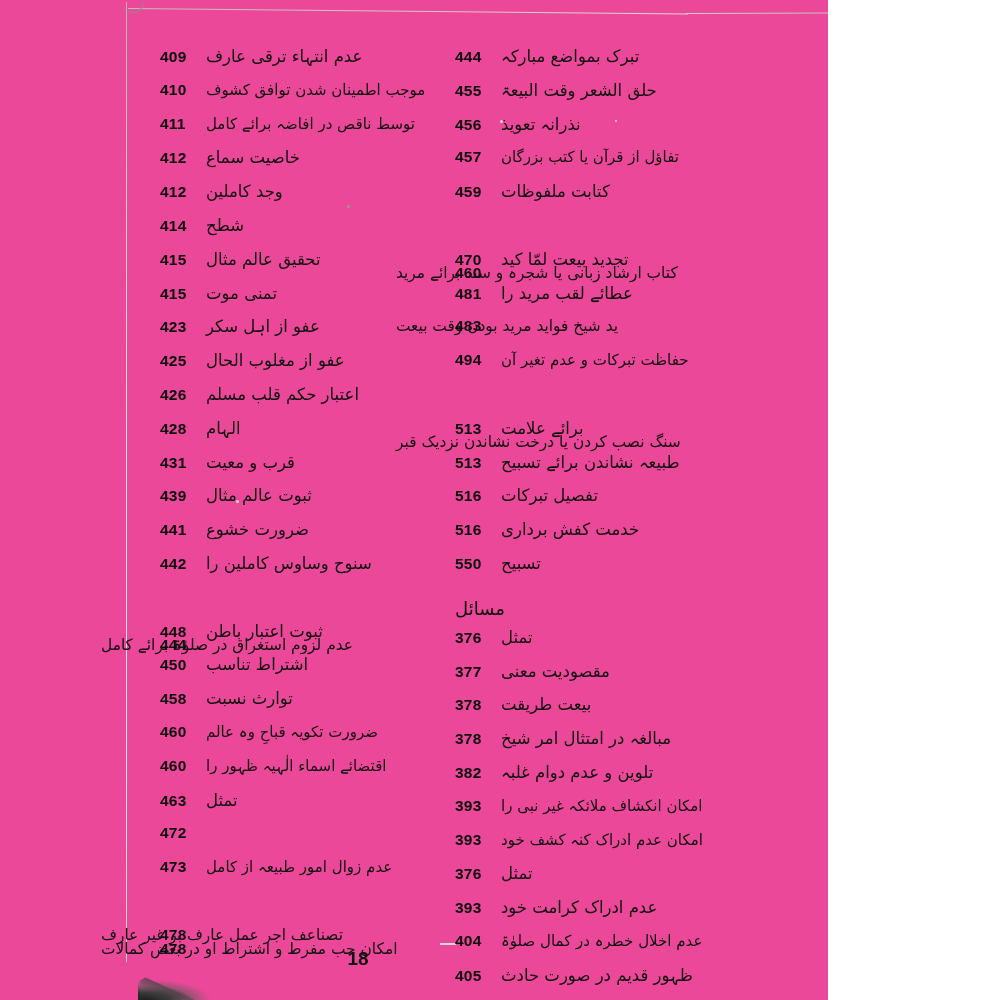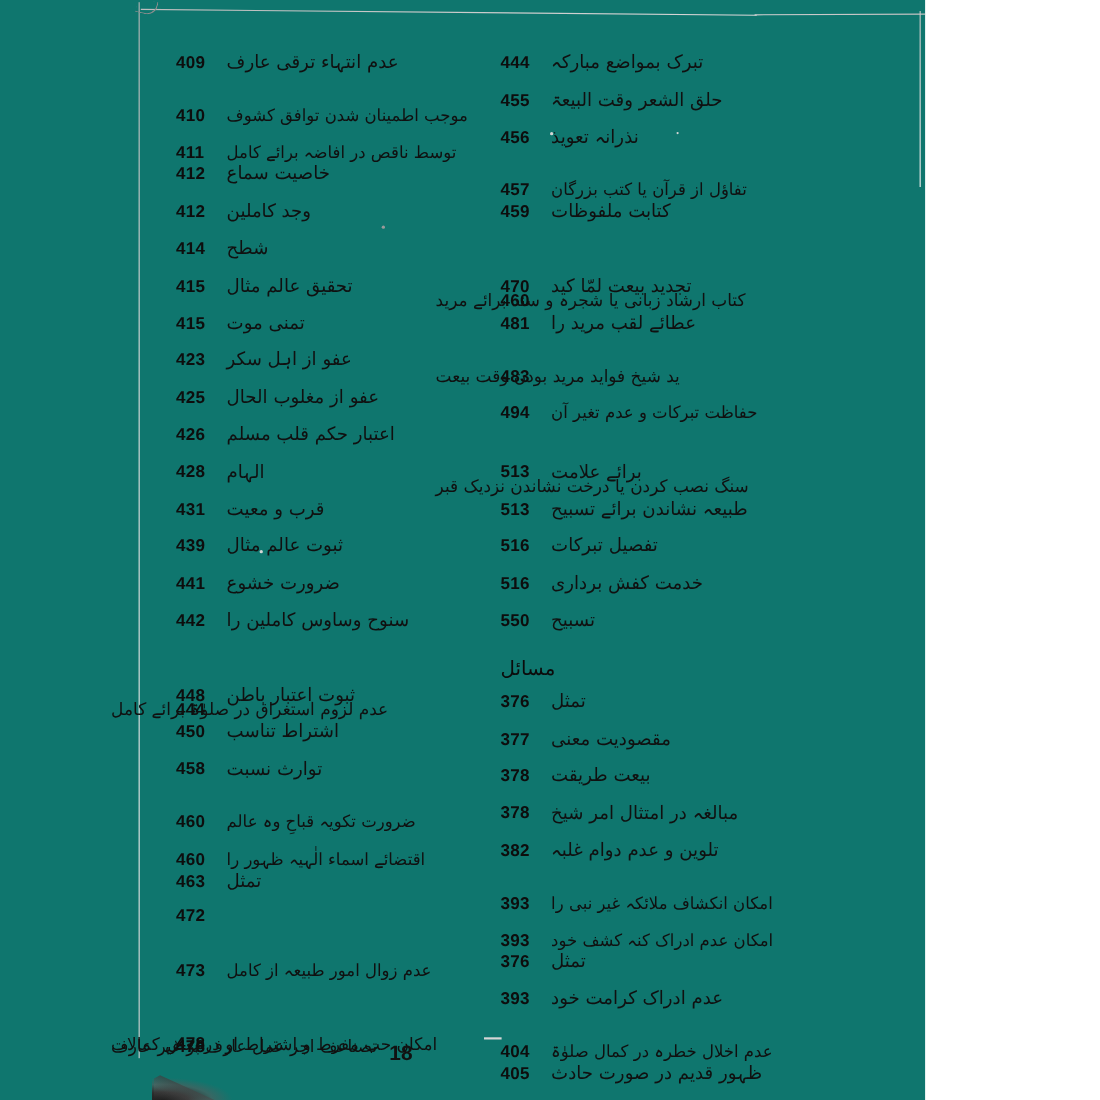--- a/index.html
+++ b/index.html
@@ -8,23 +8,22 @@
     padding: 0;
     background: #ffffff;
   }
   body {
     font-family: "Liberation Sans", sans-serif;
   }
   #page {
     position: relative;
     width: 828px;
     height: 1000px;
-    background: #0f766e;
+    background: #ec4899;
     overflow: hidden;
-    padding-left: 13px;
   }
 
   
   .scan-edge {
     position: absolute;
     background: #cfcfcf;
     pointer-events: none;
   }
   .edge-top-left {
     left: 128px;
@@ -136,21 +135,21 @@
     unicode-bidi: bidi-override;
     font-family: "DejaVu Sans", sans-serif;
     font-size: 16.5px;
     color: #101010;
     line-height: 1.05;
     white-space: nowrap;
     overflow: visible;
     padding-right: 2px;
     transform: scaleY(1.02);
   }
-  .entry-title.sm { font-size: 15px; margin-top: 16px; }
+  .entry-title.sm { font-size: 15px; }
   .entry-title.xs { font-size: 13.6px; margin-top: 48px; }
 
   
   .toc-row.wide .entry-title {
     margin-left: -105px;
     font-size: 15.4px;
   }
   .toc-row.overflow .page-num { visibility: hidden; }
 
   

